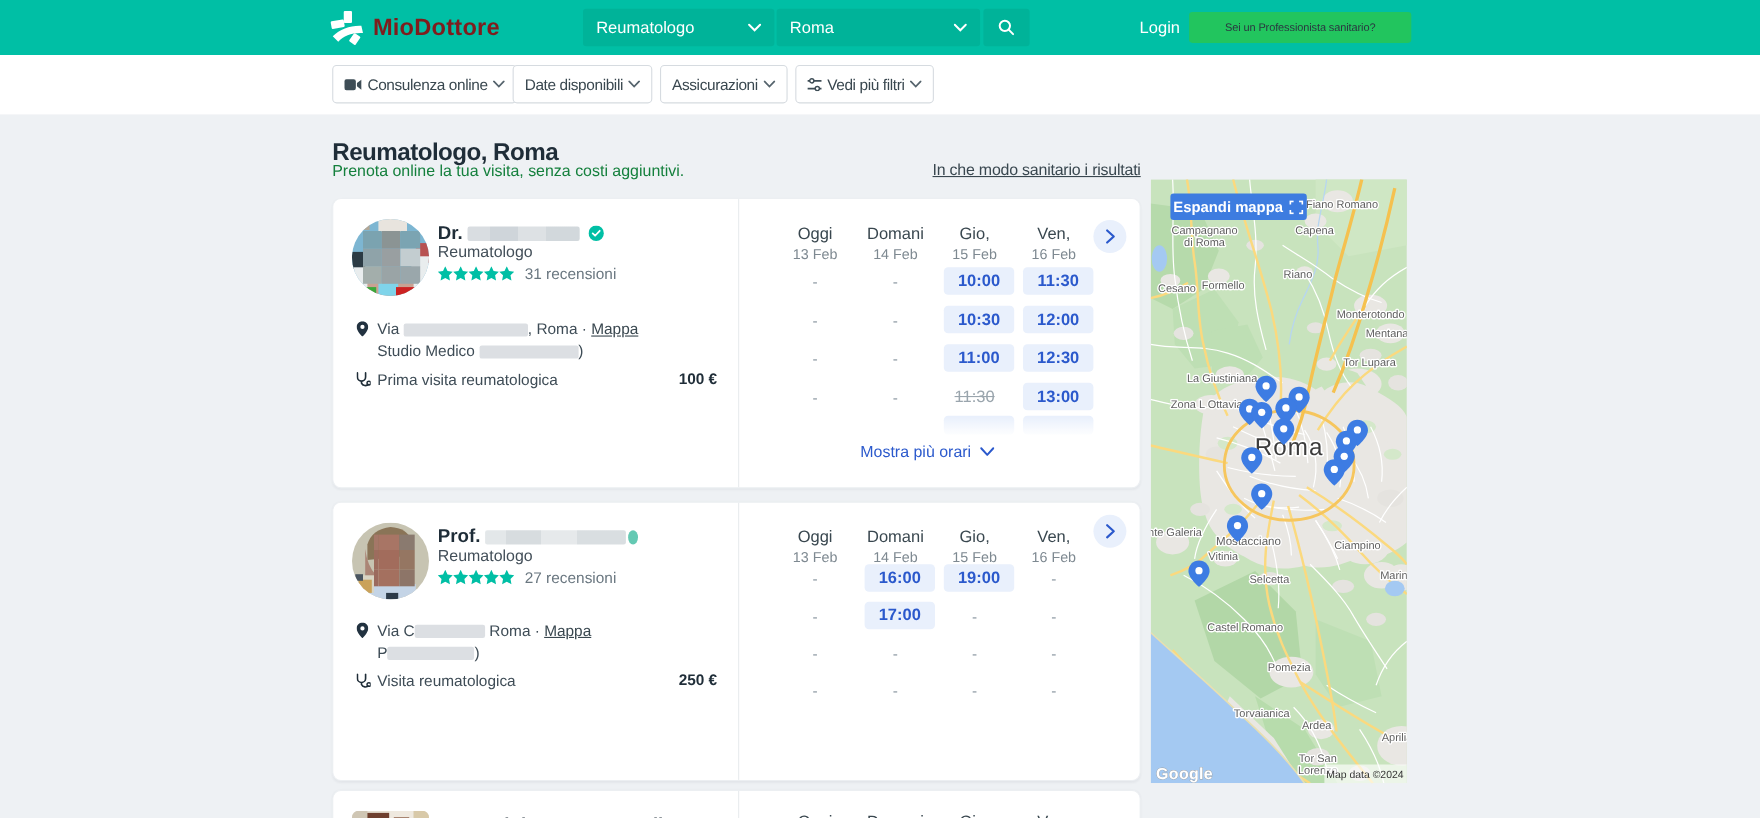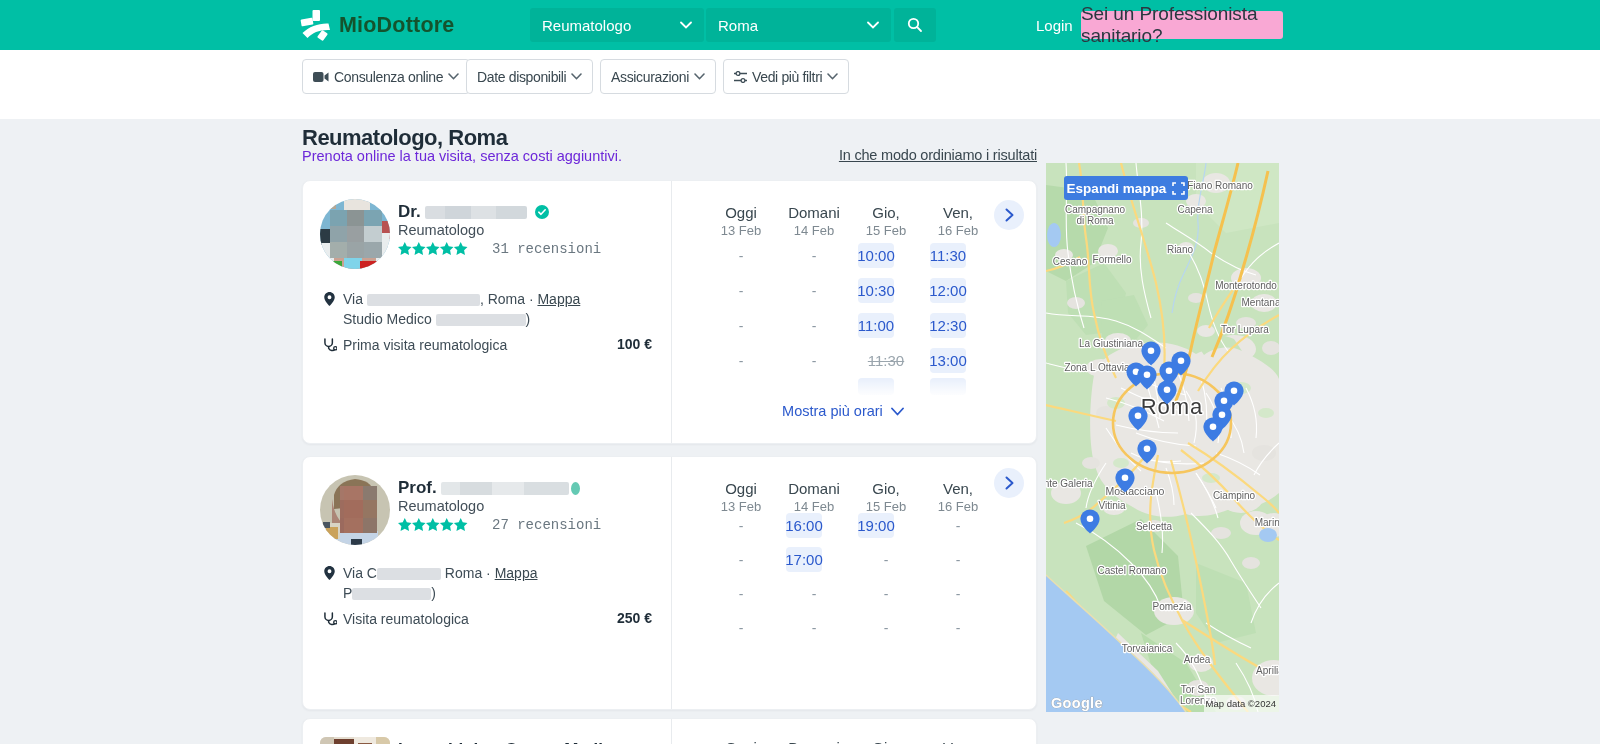--- a/index.html
+++ b/index.html
@@ -3,58 +3,58 @@
 <meta charset="utf-8">
 <title>MioDottore</title>
 <style>
   * { margin:0; padding:0; box-sizing:border-box; }
   html,body { width:1600px; height:744px; overflow:hidden; }
   body { font-family:"Liberation Sans", sans-serif; background:#eef1f4; position:relative; }
 
   
   #hdr { position:absolute; left:0; top:0; width:1600px; height:50px; background:#00bfa5; }
   #logo { position:absolute; left:299px; top:8px; display:flex; align-items:center; }
-  #logoword { color:#14532d; font-size:21.5px; font-weight:bold; letter-spacing:0.2px; margin-left:6px; }
+  #logoword { color:#7f1d1d; font-size:21.5px; font-weight:bold; letter-spacing:0.2px; margin-left:6px; }
   .hsel { position:absolute; top:8px; height:34px; background:#00b399; border-radius:3px; color:#fff; font-size:15px; display:flex; align-items:center; padding:0 12px; }
   .hsel .chev { margin-left:auto; }
   #login { position:absolute; left:1036px; top:17px; color:#fff; font-size:15px; }
-  #probtn { position:absolute; left:1081px; top:11px; width:202px; height:28px; background:#f9a8d4; border-radius:3px; color:#2b3740; font-size:19px; letter-spacing:-0.1px; display:flex; align-items:center; justify-content:center; }
+  #probtn { position:absolute; left:1081px; top:11px; width:202px; height:28px; background:#22c55e; border-radius:3px; color:#2b3740; font-size:10px; letter-spacing:-0.1px; display:flex; align-items:center; justify-content:center; }
 
   
-  #fbar { position:absolute; left:0; top:50px; width:1600px; height:69px; background:#fff; }
+  #fbar { position:absolute; left:0; top:50px; width:1600px; height:54px; background:#fff; }
   .fbtn { position:absolute; top:9px; height:35px; border:1px solid #d6dbe0; border-radius:4px; background:#fff; color:#39474f; font-size:14px; letter-spacing:-0.35px; display:flex; align-items:center; padding:0 10px; gap:5px; }
 
   
   #h1 { position:absolute; left:302px; top:125px; font-size:22px; font-weight:bold; color:#1f2d38; letter-spacing:-0.5px; }
-  #sub { position:absolute; left:302px; top:148px; font-size:14.5px; color:#6d28d9; }
+  #sub { position:absolute; left:302px; top:148px; font-size:14.5px; color:#15803d; }
   #sortlink { position:absolute; left:780px; top:147px; width:257px; font-size:14.5px; letter-spacing:-0.2px; color:#39474f; text-decoration:underline; text-align:right; white-space:nowrap; }
 
   
   .card { position:absolute; left:302px; width:735px; background:#fff; border-radius:8px; border:1px solid #eceff2; box-shadow:0 1px 2px rgba(30,40,50,0.05); }
   #card1 { top:180px; height:264px; }
   #card2 { top:456px; height:254px; }
   #card3 { top:718px; height:100px; }
   .vdiv { position:absolute; left:368px; top:0; bottom:0; width:1px; background:#e8ebee; }
   .avatar { position:absolute; left:17px; top:18px; width:70px; height:70px; border-radius:50%; overflow:hidden; }
   .docname { position:absolute; left:95px; top:21px; font-size:17px; font-weight:bold; color:#1f2d38; }
   .blur { display:inline-block; border-radius:2px; vertical-align:-2px; }
   .spec { position:absolute; left:95px; top:41px; font-size:14.5px; color:#434f59; }
-  .stars { position:absolute; left:95px; top:60px; display:flex; align-items:center; gap:18px;font-family:Liberation Mono, monospace; }
+  .stars { position:absolute; left:95px; top:60px; display:flex; align-items:center; gap:3px; }
   .rev { font-size:14px; color:#6a7780; margin-left:6px; }
   .addr { position:absolute; left:40px; font-size:14px; color:#3e4c56; }
   .addr a { color:#39474f; }
   .price-row { position:absolute; left:40px; font-size:14px; color:#3e4c56; }
   .price { position:absolute; font-size:14px; font-weight:bold; color:#1f2d38; }
 
   
   .cal { position:absolute; left:369px; top:0; width:366px; height:100%; }
   .cal .dayname { font-size:15px; color:#39474f; text-align:center; }
   .cal .daydate { font-size:13px; color:#7e8991; text-align:center; margin-top:2px; }
   .colhead { position:absolute; width:72px; top:23px; }
-  .slot { position:absolute; width:36px; height:25px; border-radius:4px; background:#e9f0fc; color:#2b59cc; font-size:15px; font-weight:normal; display:flex; align-items:center; justify-content:center; }
+  .slot { position:absolute; width:64px; height:25px; border-radius:4px; background:#e9f0fc; color:#2b59cc; font-size:15px; font-weight:bold; display:flex; align-items:center; justify-content:center; }
   .dash { position:absolute; width:56px; height:25px; color:#8d99a3; font-size:14px; display:flex; align-items:center; justify-content:center; }
   .strike { position:absolute; width:56px; height:25px; color:#9aa5ad; font-size:15px; text-decoration:line-through; display:flex; align-items:center; justify-content:center; }
   .more { position:absolute; left:-12px; width:100%; text-align:center; color:#2b59cc; font-size:14.5px; }
   .arrowbtn { position:absolute; left:322px; top:19px; width:30px; height:30px; border-radius:50%; background:#e9f0fc; display:flex; align-items:center; justify-content:center; }
 
   
   #map { position:absolute; left:1046px; top:163px; width:233px; height:549px; overflow:hidden; }
   #expand { position:absolute; left:1064px; top:176px; width:124px; height:24px; background:#3d7ce0; border-radius:3px; color:#fff; font-size:13.5px; font-weight:bold; display:flex; align-items:center; justify-content:center; gap:6px; z-index:5; white-space:nowrap; }
 </style>
 </head>
@@ -124,21 +124,21 @@
       </svg>
     Vedi più filtri
     <svg width="11" height="7" viewBox="0 0 11 7">
         <path d="M1 1 L5.5 5.7 L10 1" stroke="#56646d" stroke-width="1.6" fill="none" stroke-linecap="round"></path>
       </svg>
   </div>
 </div>
 
 <div id="h1">Reumatologo, Roma</div>
 <div id="sub">Prenota online la tua visita, senza costi aggiuntivi.</div>
-<div id="sortlink">In che modo ordiniamo i risultati</div>
+<div id="sortlink">In che modo sanitario i risultati</div>
 
 <div class="card" id="card1">
   <div class="vdiv"></div>
   <div class="avatar" id="av1"><svg width="70" height="70" viewBox="0 0 70 70">
     <rect width="70" height="70" fill="#7db6d2"></rect>
     <rect x="0" y="30" width="12" height="16" fill="#2c3b44"></rect>
     <rect x="0" y="44" width="18" height="26" fill="#e9edee"></rect>
     <rect x="58" y="22" width="12" height="18" fill="#b85252"></rect>
     <rect x="54" y="34" width="16" height="36" fill="#e9edee"></rect>
     <rect x="24" y="0" width="26" height="12" fill="#e8e4de"></rect>

